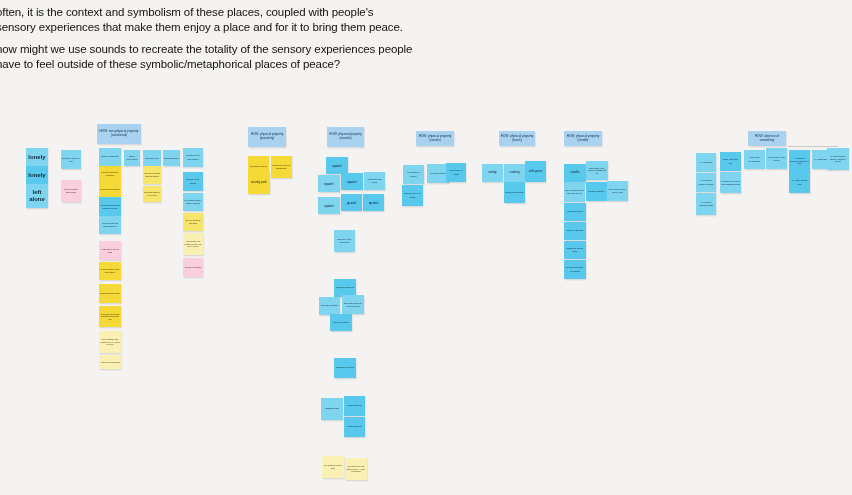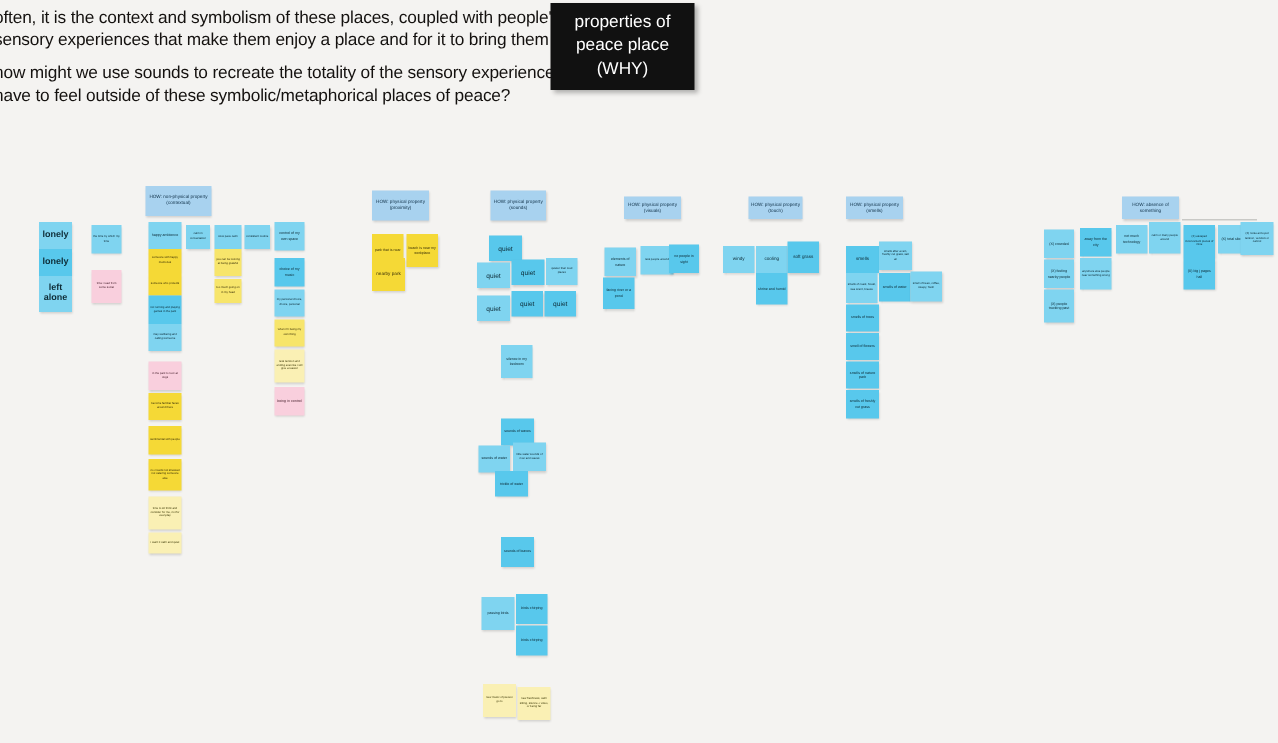--- a/index.html
+++ b/index.html
@@ -55,21 +55,20 @@
   .divline{position:absolute;background:#c9c9c6;height:1px;}
 </style>
 </head>
 <body>
 
 <div class="board">
 
   <div class="prose" id="prose-a">often, it is the context and symbolism of these places, coupled with people's sensory experiences that make them enjoy a place and for it to bring them peace.</div>
   <div class="prose" id="prose-b">how might we use sounds to recreate the totality of the sensory experiences people have to feel outside of these symbolic/metaphorical places of peace?</div>
 
-  <div class="title-card">properties of peace place (WHY)</div>
 
   <div class="note c-hdr hdrnote" style="left:97px;top:124px;width:44px;height:20px;">HOW: non-physical property (contextual)</div>
   <div class="note c-hdr hdrnote" style="left:248px;top:127px;width:38px;height:20px;">HOW: physical property (proximity)</div>
   <div class="note c-hdr hdrnote" style="left:327px;top:127px;width:37px;height:20px;">HOW: physical property (sounds)</div>
   <div class="note c-hdr hdrnote" style="left:416px;top:131px;width:38px;height:15px;">HOW: physical property (visuals)</div>
   <div class="note c-hdr hdrnote" style="left:499px;top:131px;width:36px;height:15px;">HOW: physical property (touch)</div>
   <div class="note c-hdr hdrnote" style="left:564px;top:131px;width:38px;height:15px;">HOW: physical property (smells)</div>
   <div class="note c-hdr hdrnote" style="left:748px;top:131px;width:38px;height:15px;">HOW: absence of something</div>
   <div class="divline" style="left:788px;top:146px;width:50px;"></div>
 

